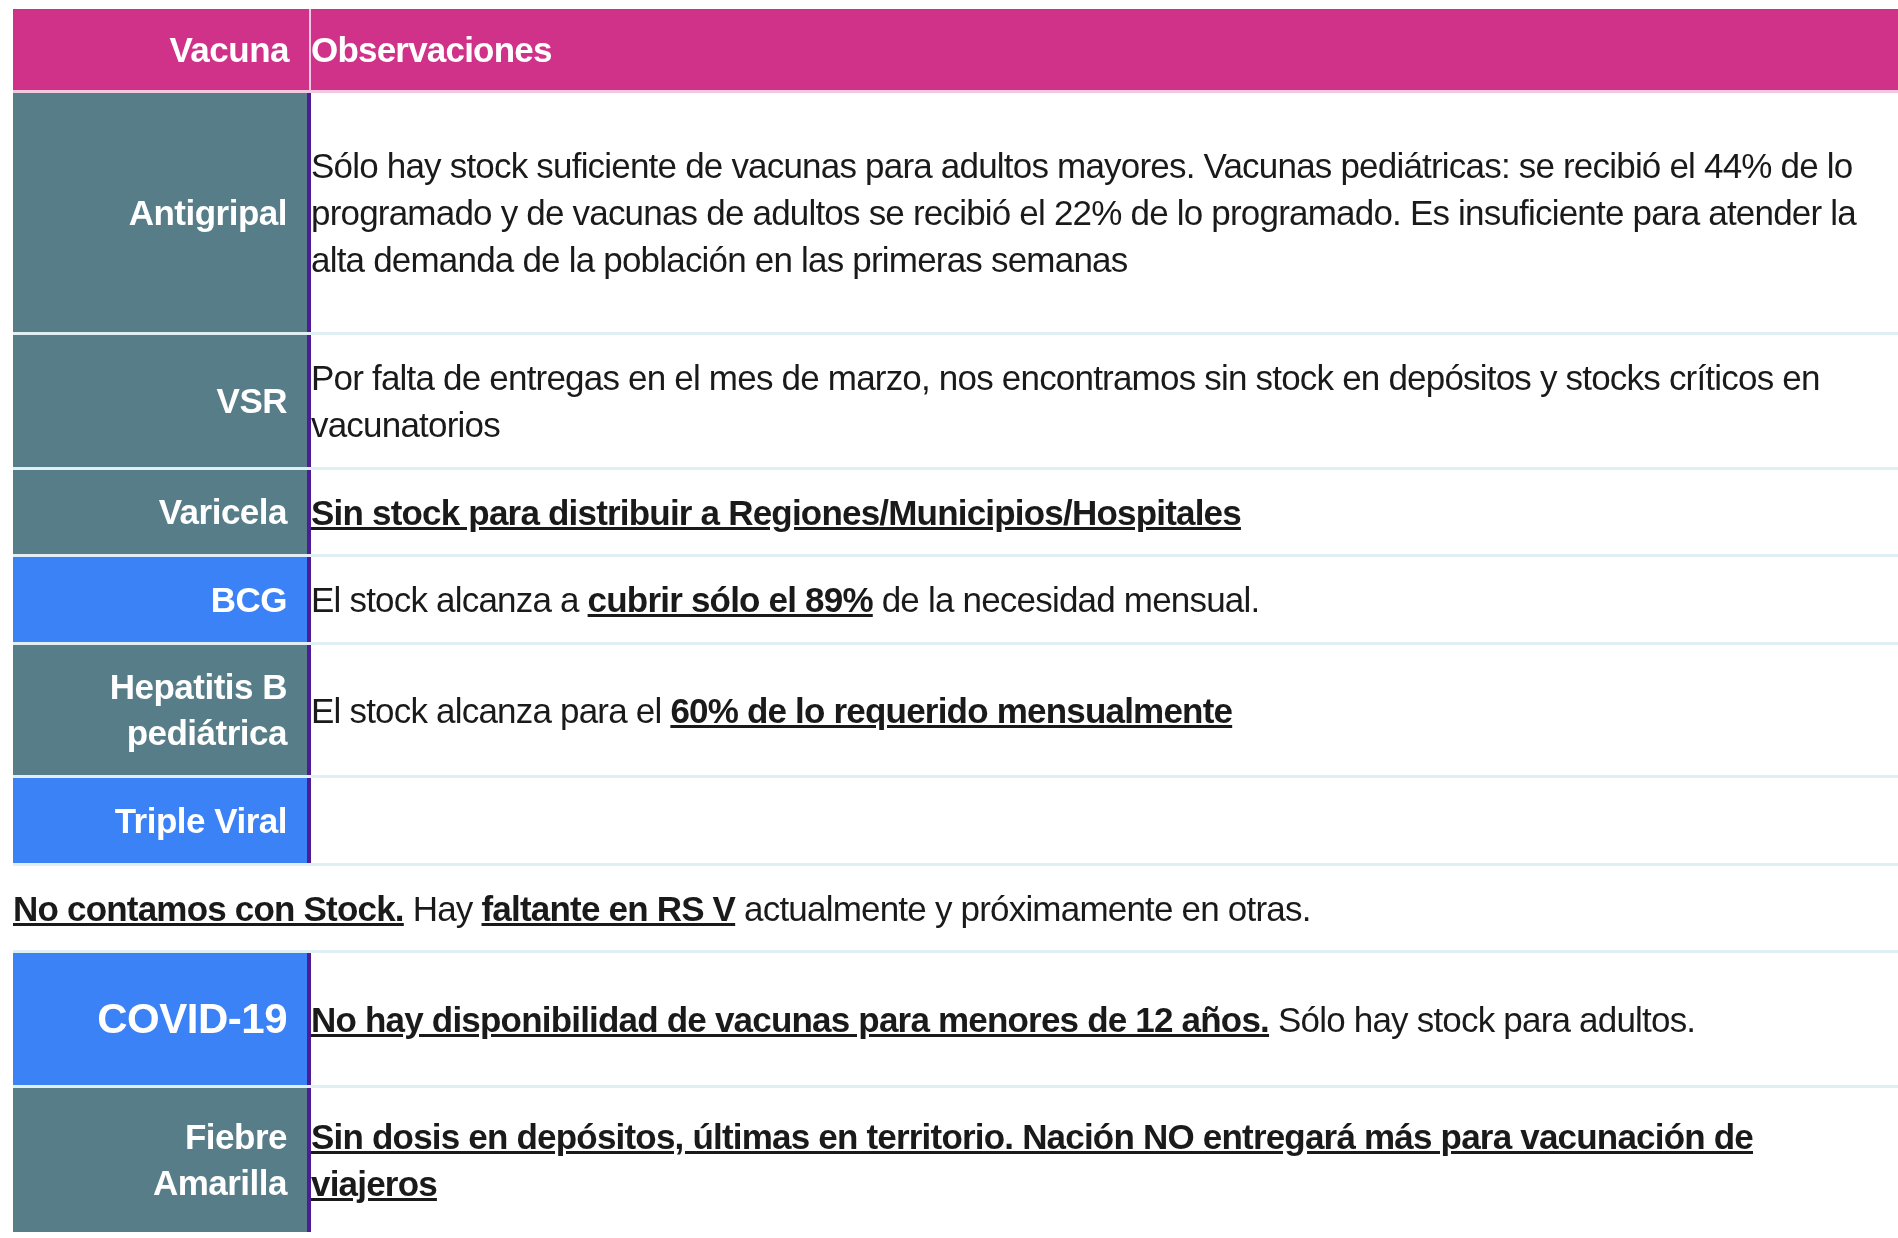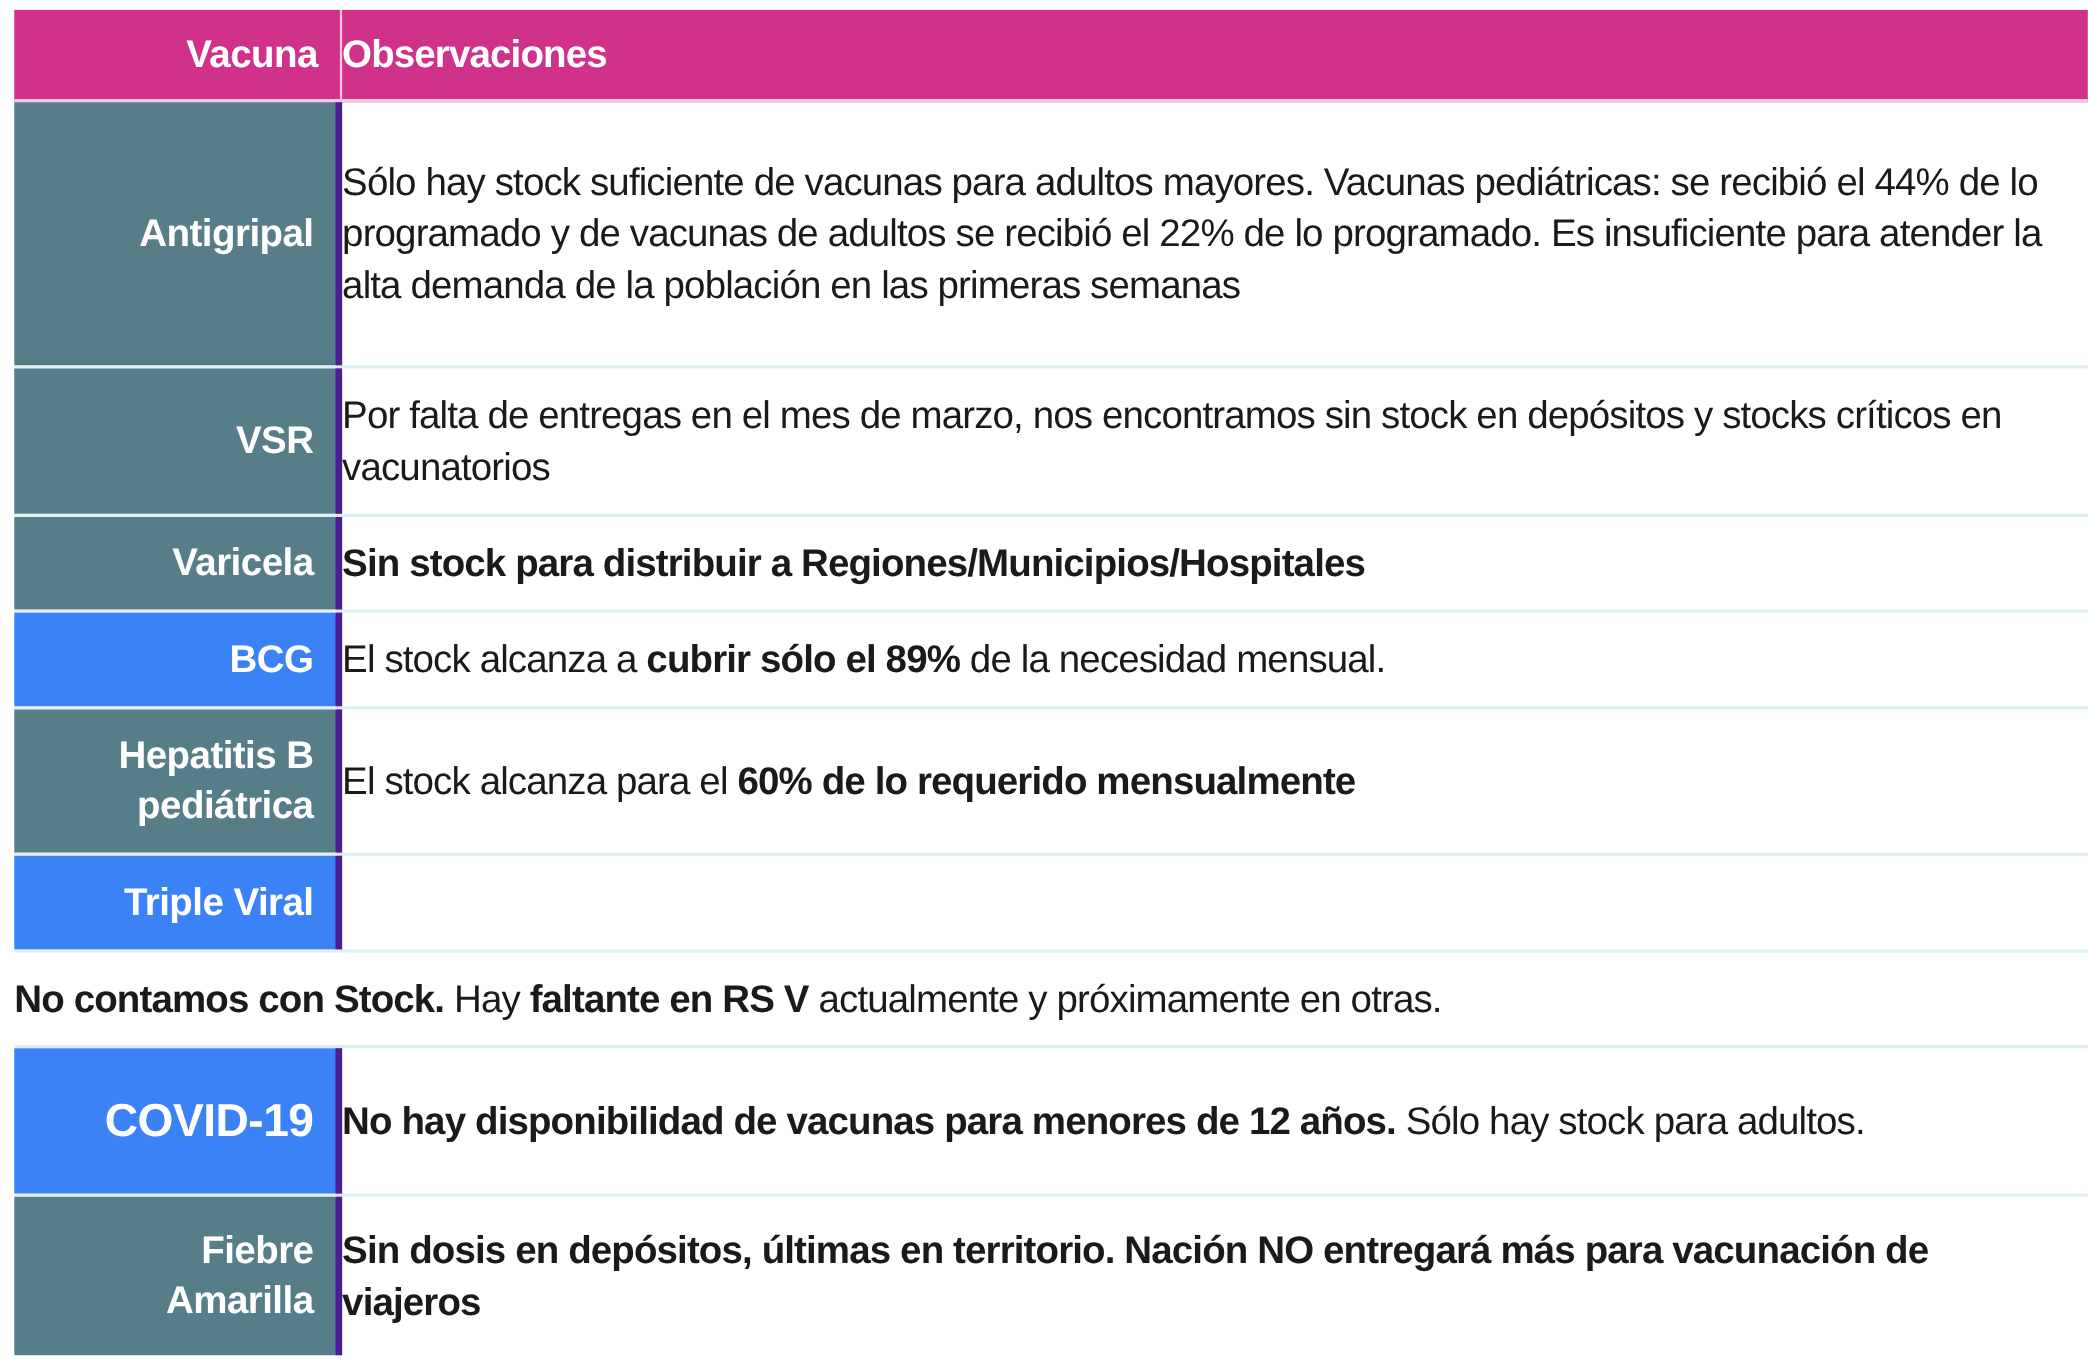--- a/index.html
+++ b/index.html
@@ -4,29 +4,29 @@
 <style>
   html, body { margin: 0; padding: 0; background: #ffffff; }
   body { width: 1898px; height: 1238px; overflow: hidden; position: relative;
          font-family: "Liberation Sans", "DejaVu Sans", sans-serif; }
   .table { position: absolute; left: 13px; top: 9px; width: 1898px; }
   .row { display: flex; width: 1898px; border-bottom: 3px solid #dfeff3; box-sizing: border-box; }
   .row.header { background: #d13289; height: 84px; border-bottom: 3px solid #f3c7df; }
   .cell-left { width: 298px; flex: 0 0 298px; box-sizing: border-box; padding-right: 20px;
                display: flex; align-items: center; justify-content: flex-end; text-align: right;
                color: #ffffff; font-weight: bold; font-size: 35px; line-height: 46px;
-               border-right: 6px solid #4c1d95; letter-spacing: -0.5px; }
+               border-right: 4px solid #4c1d95; letter-spacing: -0.5px; }
   .cell-right { flex: 1; box-sizing: border-box; padding-right: 24px;
                 display: flex; align-items: center; color: #1a1a1a; font-size: 35px;
                 line-height: 47px; letter-spacing: -0.8px; }
   .header .cell-left, .header .cell-right { color: #ffffff; font-weight: bold; font-size: 35px; }
   .header .cell-left { border-right: 2px solid #f3c7df; }
   .dark .cell-left { background: #567d88; }
   .light .cell-left { background: #3b82f6; }
-  .b { font-weight: bold; }
+  .b { font-weight: bold; text-decoration: underline; }
   .covid-label { font-size: 42px; }
 </style>
 </head>
 <body>
 
 <div class="table">
   <div class="row header">
     <div class="cell-left">Vacuna</div>
     <div class="cell-right">Observaciones</div>
   </div>

